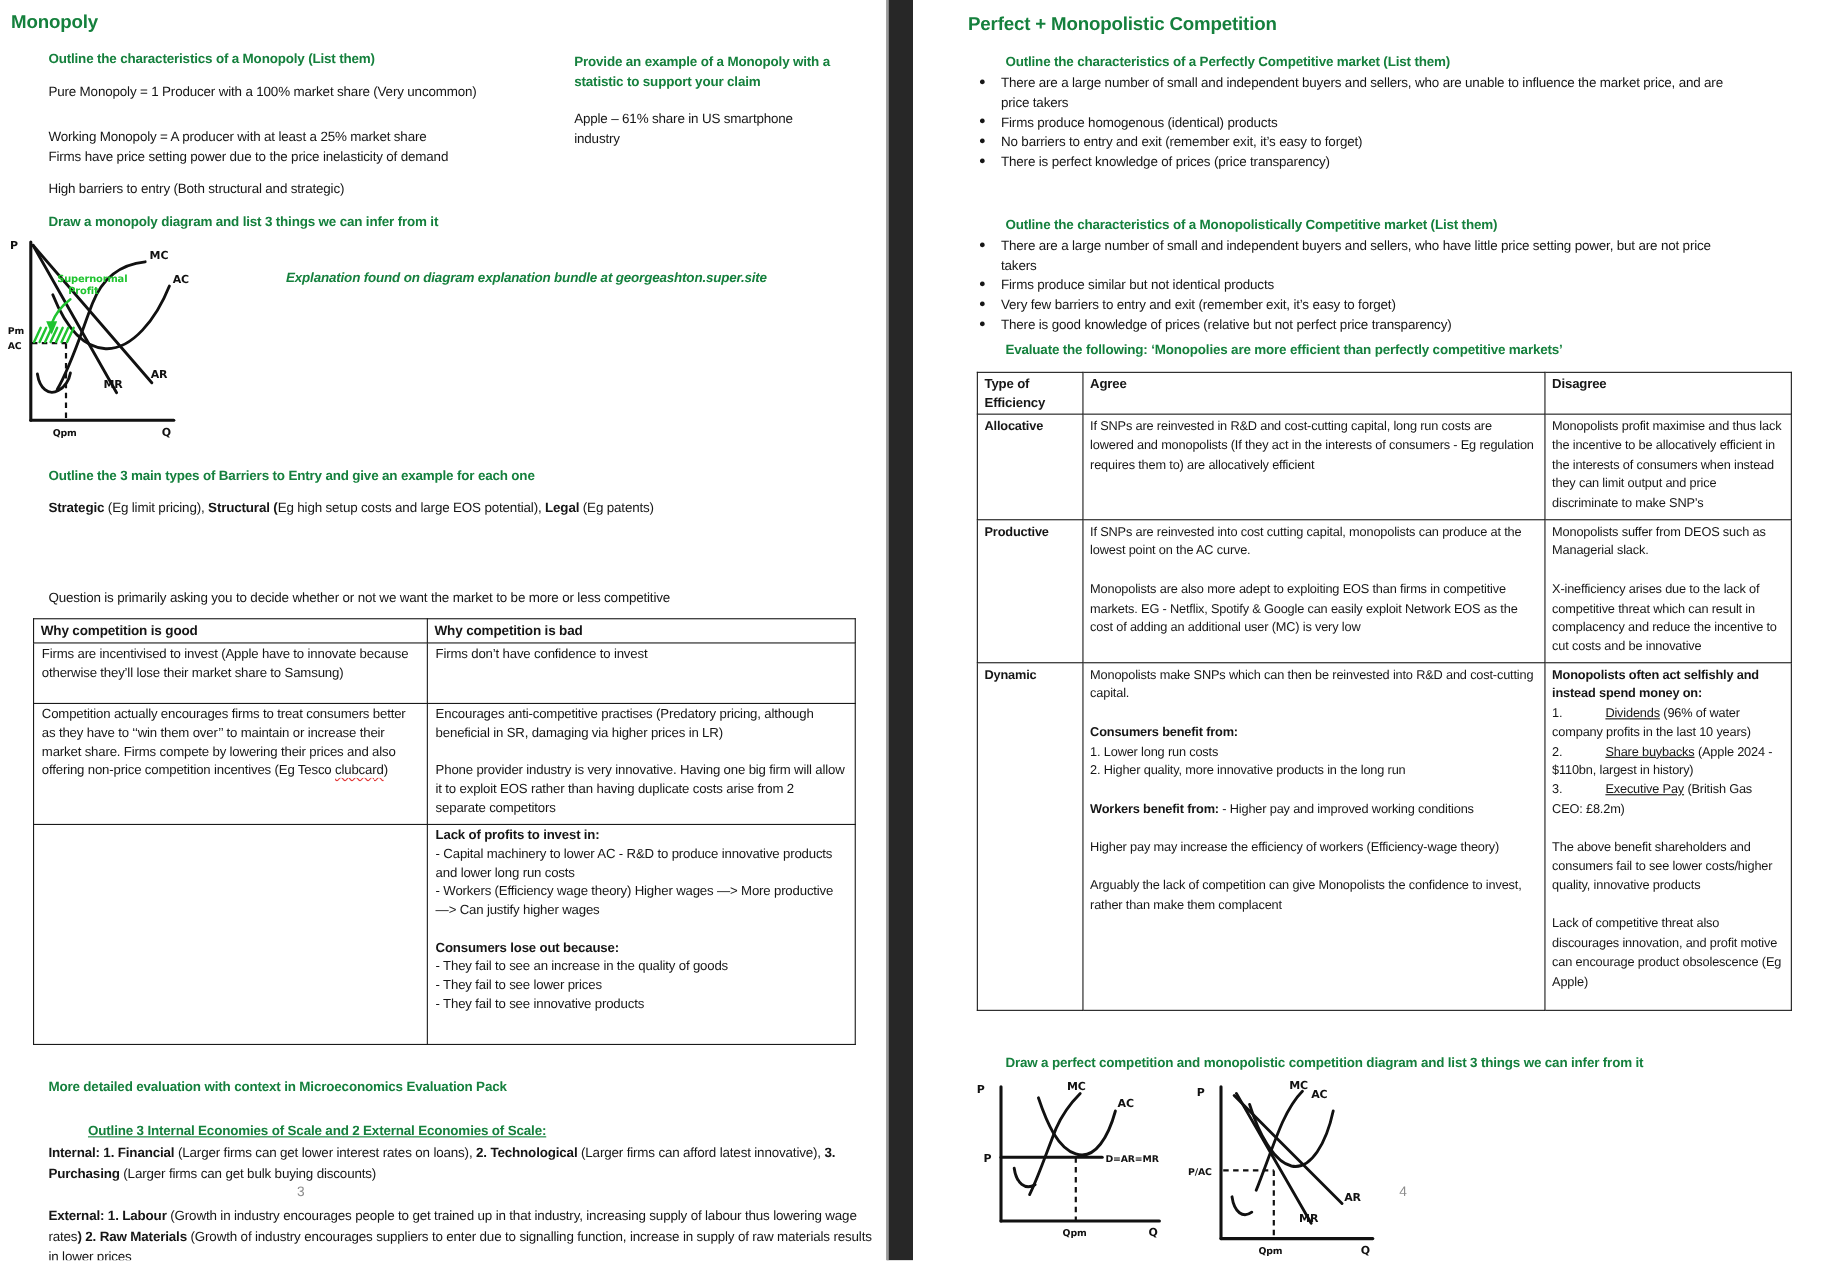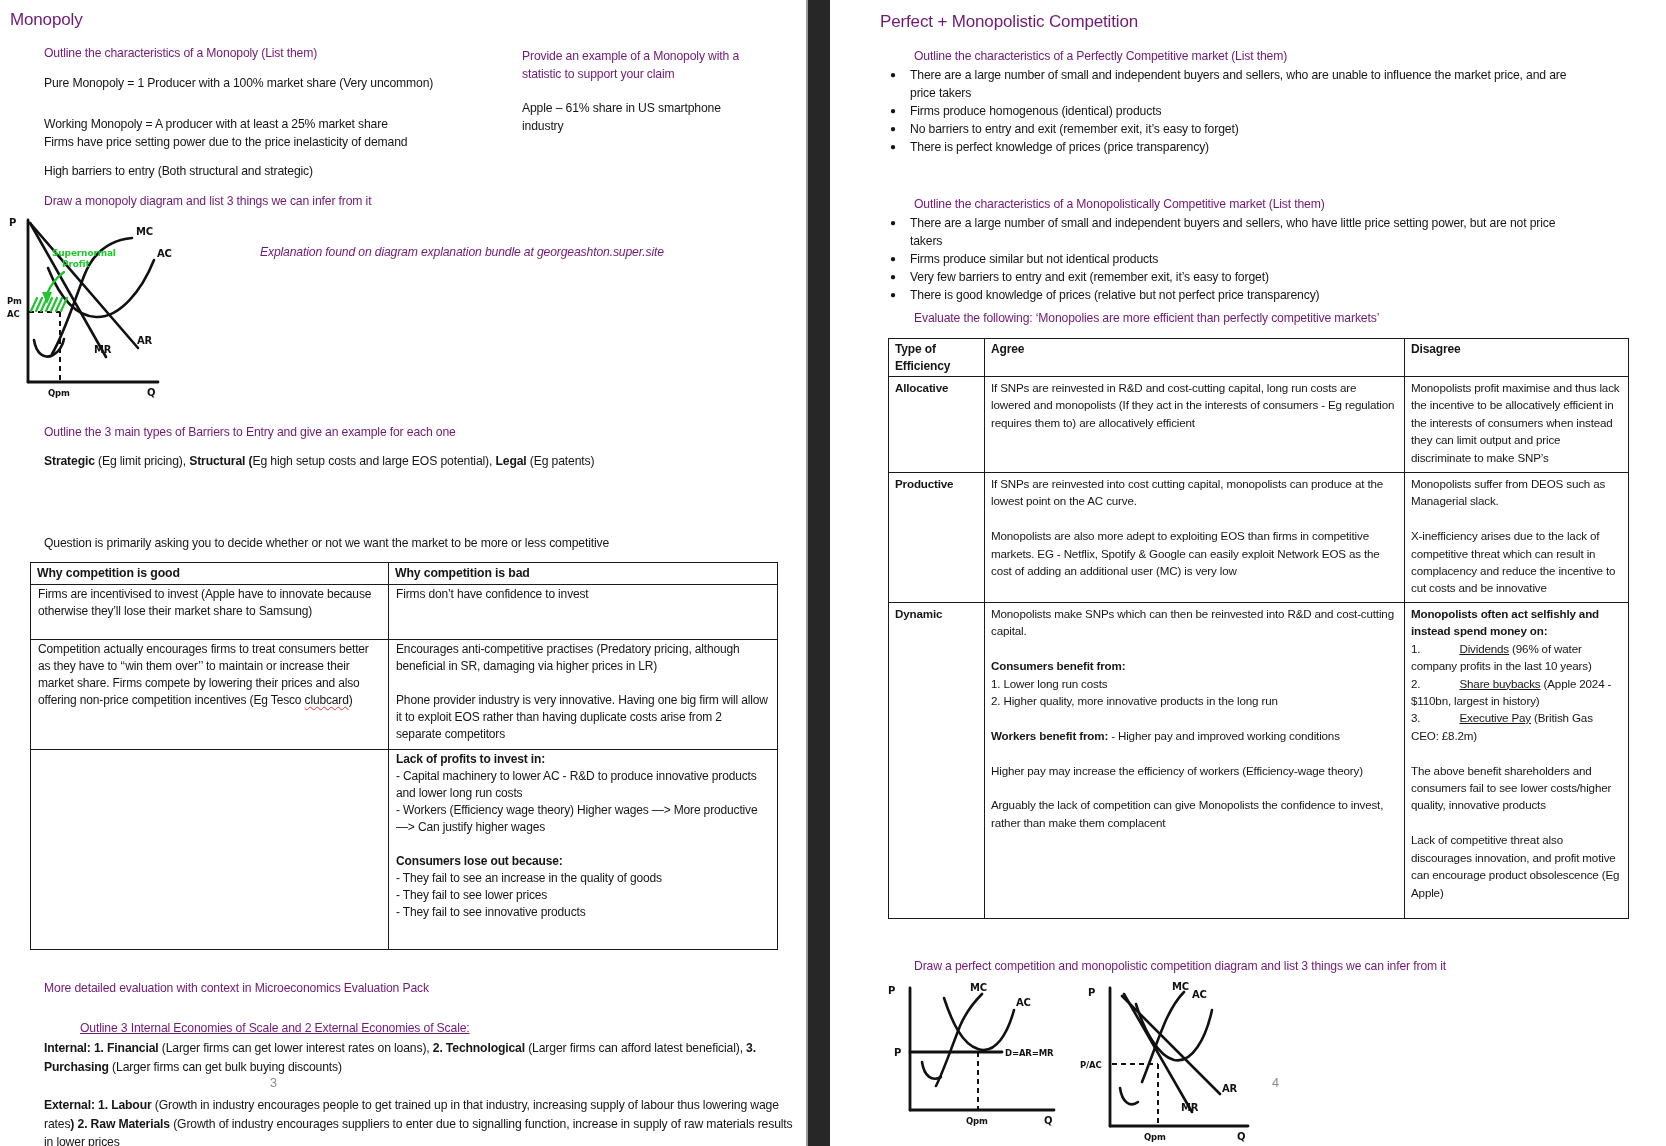--- a/index.html
+++ b/index.html
@@ -1,20 +1,20 @@
 <!DOCTYPE html>
 <html><head>
 <meta charset="utf-8">
 <style>
   html,body{margin:0;padding:0;background:#ffffff;}
   .screen{position:relative;width:1666px;height:1146px;background:#fff;overflow:hidden;
           font-family:"Liberation Sans","DejaVu Sans",sans-serif;color:#161616;letter-spacing:-0.15px;}
   .abs{position:absolute;}
   .doc{font-size:12.2px;line-height:17.5px;margin-left:34px;}
-  .h{font-weight:400;color:#701a75;}
+  .h{font-weight:700;color:#15803d;}
   .u{text-decoration:underline;padding-left:36px;}
   .b{font-weight:700;}
   .it{font-style:italic;}
   .pre{white-space:pre-line;}
   .pagenum{color:#8c8c8c;font-size:12.5px;}
   .misspell{text-decoration:underline wavy #e03131;text-decoration-thickness:1px;text-underline-offset:2px;}
 
   
   .divider{position:absolute;left:806px;top:0;width:24px;height:1146px;background:#272727;border-left:2px solid #9a9a9a;box-sizing:border-box;}
 
@@ -128,21 +128,21 @@
 </span><span class="b">Consumers lose out because:</span><span>
 - They fail to see an increase in the quality of goods
 - They fail to see lower prices
 - They fail to see innovative products</span></td>
       </tr>
     </tbody>
       </table>
 
     <div class="abs doc h" style="left:10px;top:980px;">More detailed evaluation with context in Microeconomics Evaluation Pack</div>
     <div class="abs doc h u" style="left:10px;top:1020px;">Outline 3 Internal Economies of Scale and 2 External Economies of Scale:</div>
-    <div class="abs doc" style="left:10px;top:1039px;width:752px;line-height:18.5px;"><span class="b">Internal: 1. Financial</span><span> (Larger firms can get lower interest rates on loans), </span><span class="b">2. Technological</span><span> (Larger firms can afford latest beneficial), </span><span class="b">3. Purchasing</span><span> (Larger firms can get bulk buying discounts)</span></div>
+    <div class="abs doc" style="left:10px;top:1039px;width:752px;line-height:18.5px;"><span class="b">Internal: 1. Financial</span><span> (Larger firms can get lower interest rates on loans), </span><span class="b">2. Technological</span><span> (Larger firms can afford latest innovative), </span><span class="b">3. Purchasing</span><span> (Larger firms can get bulk buying discounts)</span></div>
     <div class="abs pagenum" style="left:270px;top:1076px;">3</div>
     <div class="abs doc" style="left:10px;top:1096px;width:756px;line-height:18.5px;"><span class="b">External: 1. Labour</span><span> (Growth in industry encourages people to get trained up in that industry, increasing supply of labour thus lowering wage rates</span><span class="b">) 2. Raw Materials</span><span> (Growth of industry encourages suppliers to enter due to signalling function, increase in supply of raw materials results in lower prices</span></div>
   </div>
 
   <div class="divider"></div>
 
   <div class="abs" style="left:872px;top:0;width:920px;height:1146px;background:#fff;">
 
     <div class="abs h" style="left:8px;top:12px;font-size:17px;">Perfect + Monopolistic Competition</div>
 

